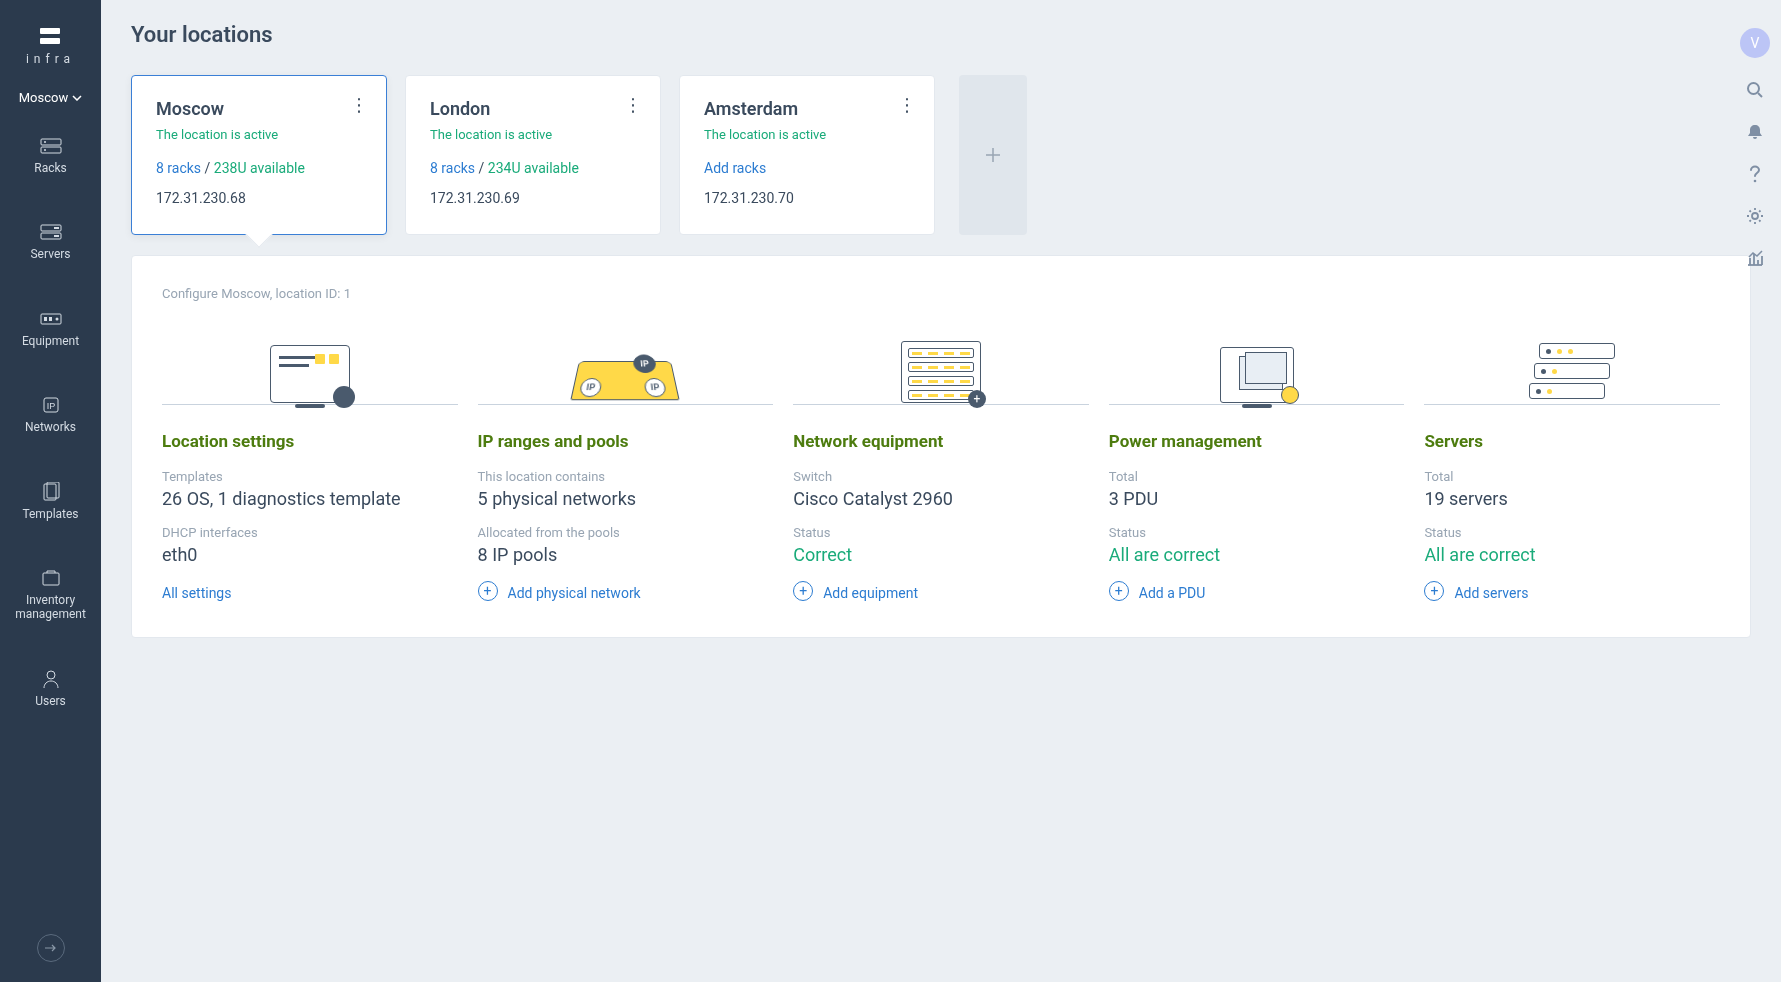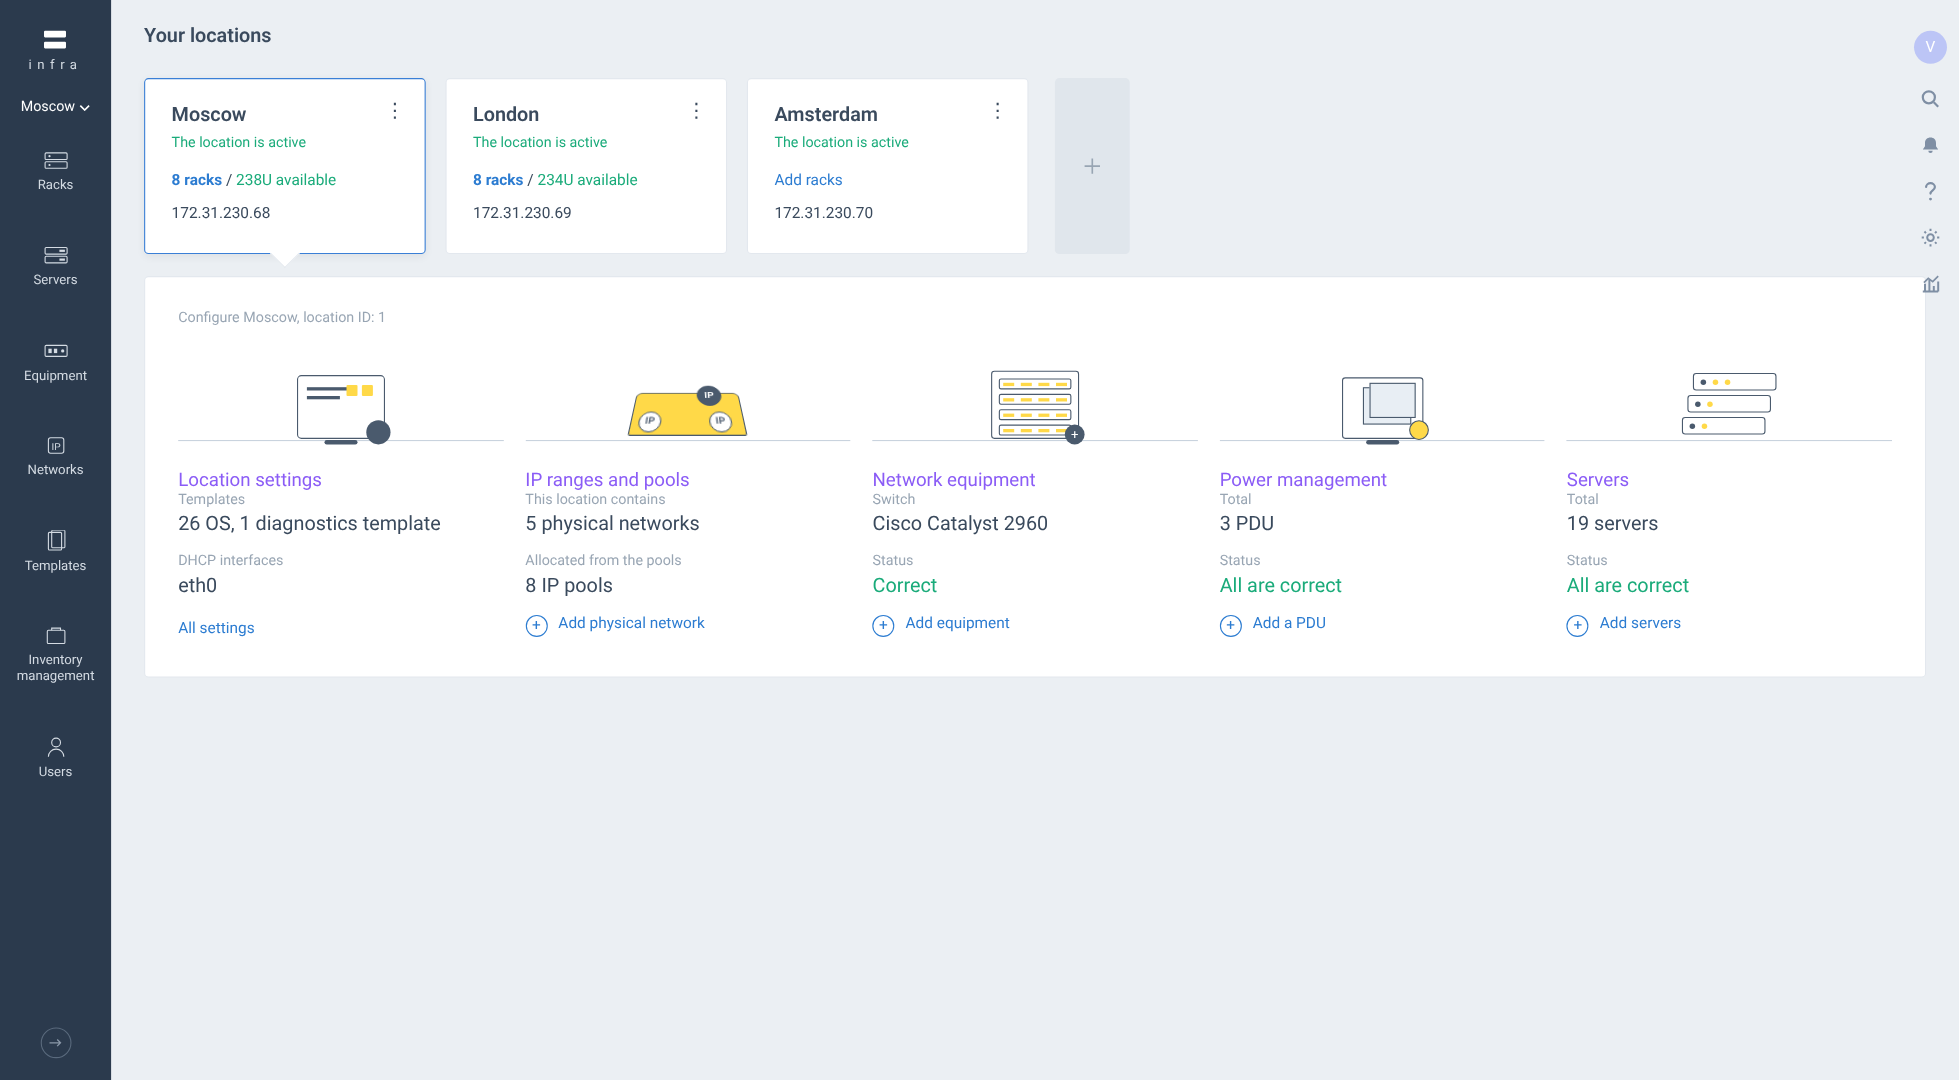--- a/index.html
+++ b/index.html
@@ -13,55 +13,55 @@
 .logo-mark div { background: #fff; height: 6px; border-radius: 1px; }
 .logo-text { font-size: 12px; letter-spacing: 5px; color: #d4dbe3; text-align: center; }
 .loc-selector { display: flex; align-items: center; gap: 4px; font-size: 13px; color: #fff; margin-bottom: 22px; cursor: pointer; }
 .nav { display: flex; flex-direction: column; align-items: center; width: 100%; gap: 28px; }
 .nav-item { display: flex; flex-direction: column; align-items: center; gap: 6px; padding: 10px 4px; width: 100%; cursor: pointer; font-size: 12px; color: #d4dbe3; text-align: center; line-height: 1.2; }
 .nav-icon { width: 22px; height: 18px; display: flex; align-items: center; justify-content: center; }
 .sb-footer { margin-top: auto; margin-bottom: 20px; width: 28px; height: 28px; border: 1px solid #5a6a7d; border-radius: 50%; display: flex; align-items: center; justify-content: center; cursor: pointer; }
 
 
 .main { flex: 1; padding: 22px 30px 40px 30px; position: relative; }
-.page-title { font-size: 18px; font-weight: 600; color: #3a4a5d; margin-bottom: 28px; }
+.page-title { font-size: 22px; font-weight: 600; color: #3a4a5d; margin-bottom: 28px; }
 
 
 .right-rail { position: fixed; right: 0; top: 0; width: 52px; display: flex; flex-direction: column; align-items: center; gap: 22px; padding-top: 28px; }
 .avatar { width: 30px; height: 30px; border-radius: 50%; background: #bcc5f6; color: #fff; display: flex; align-items: center; justify-content: center; font-size: 14px; cursor: pointer; }
 .rail-icon { color: #7f8fa4; cursor: pointer; width: 20px; height: 20px; display: flex; align-items: center; justify-content: center; }
 
 
 .cards-row { display: flex; gap: 18px; margin-bottom: 20px; }
 .loc-card { background: #fff; border: 1px solid #e3e8ee; border-radius: 4px; padding: 22px 24px; width: 256px; position: relative; }
 .loc-card.selected { border: 1px solid #3a7fd6; box-shadow: 0 2px 8px rgba(0,0,0,0.06); position: relative; }
 .loc-card.selected::after { content: ""; position: absolute; bottom: -10px; left: 50%; transform: translateX(-50%) rotate(45deg); width: 18px; height: 18px; background: #fff; border-right: 1px solid #e3e8ee; border-bottom: 1px solid #e3e8ee; }
 .card-title { font-size: 18px; font-weight: 600; color: #3a4a5d; margin-bottom: 8px; }
 .card-status { font-size: 13px; color: #1aab7a; margin-bottom: 18px; }
 .card-racks { font-size: 14px; margin-bottom: 14px; }
-.card-racks .r1 { color: #2c7cd1; font-weight: bold; }
+.card-racks .r1 { color: #2c7cd1; }
 .card-racks .sep { color: #3a4a5d; }
 .card-racks .r2 { color: #1aab7a; }
 .card-addracks { color: #2c7cd1; font-size: 14px; margin-bottom: 14px; cursor: pointer; }
 .card-ip { font-size: 14px; color: #3a4a5d; }
 .card-menu { position: absolute; top: 20px; right: 18px; color: #3a4a5d; cursor: pointer; font-size: 18px; line-height: 1; }
 .add-card { width: 68px; height: 160px; margin-left: 6px; background: #e0e6ec; border-radius: 4px; display: flex; align-items: center; justify-content: center; color: #98a5b3; cursor: pointer; }
 
 
 .detail-panel { background: #fff; border: 1px solid #e3e8ee; border-radius: 4px; padding: 30px 30px 36px 30px; }
 .detail-header { font-size: 13px; color: #98a5b3; margin-bottom: 24px; }
 .sections { display: flex; gap: 20px; }
 .section { flex: 1; display: flex; flex-direction: column; }
 .section-illust { height: 80px; display: flex; align-items: flex-end; justify-content: center; margin-bottom: 26px; position: relative; }
 .illust-base { border-bottom: 1px solid #c9d3de; width: 100%; position: absolute; bottom: 0; }
-.section-title { font-size: 17px; font-weight: 400; color: #8b5cf6; }
+.section-title { font-size: 17px; font-weight: 700; color: #4d7c0f; margin-bottom: 18px; }
 .meta-label { font-size: 13px; color: #98a5b3; margin-bottom: 4px; }
 .meta-value { font-size: 18px; color: #3a4a5d; margin-bottom: 16px; }
 .meta-value.ok { color: #1aab7a; }
-.section-action { display: flex; align-items: flex-start; gap: 10px; color: #2c7cd1; font-size: 14px; cursor: pointer; margin-top: auto; }
+.section-action { display: flex; align-items: flex-end; gap: 10px; color: #2c7cd1; font-size: 14px; cursor: pointer; margin-top: auto; }
 .plus-circle { width: 20px; height: 20px; border: 1.5px solid #2c7cd1; border-radius: 50%; display: flex; align-items: center; justify-content: center; font-size: 14px; line-height: 1; }
 
 
 .il-monitor { width: 80px; height: 58px; border: 1.5px solid #4a5a6d; border-radius: 4px; background: #fff; position: relative; margin-bottom: 2px; }
 .il-monitor::after { content: ""; position: absolute; bottom: -6px; left: 50%; transform: translateX(-50%); width: 30px; height: 4px; background: #4a5a6d; border-radius: 2px; }
 .il-monitor .row { position: absolute; left: 8px; top: 10px; width: 40px; height: 3px; background: #4a5a6d; }
 .il-monitor .row.r2 { top: 18px; width: 30px; }
 .il-monitor .sq { position: absolute; top: 8px; right: 10px; width: 10px; height: 10px; background: #ffd948; border-radius: 1px; }
 .il-monitor .sq.s2 { right: 24px; }
 .il-monitor .badge { position: absolute; right: -6px; bottom: -6px; width: 22px; height: 22px; background: #4a5a6d; border-radius: 50%; }

